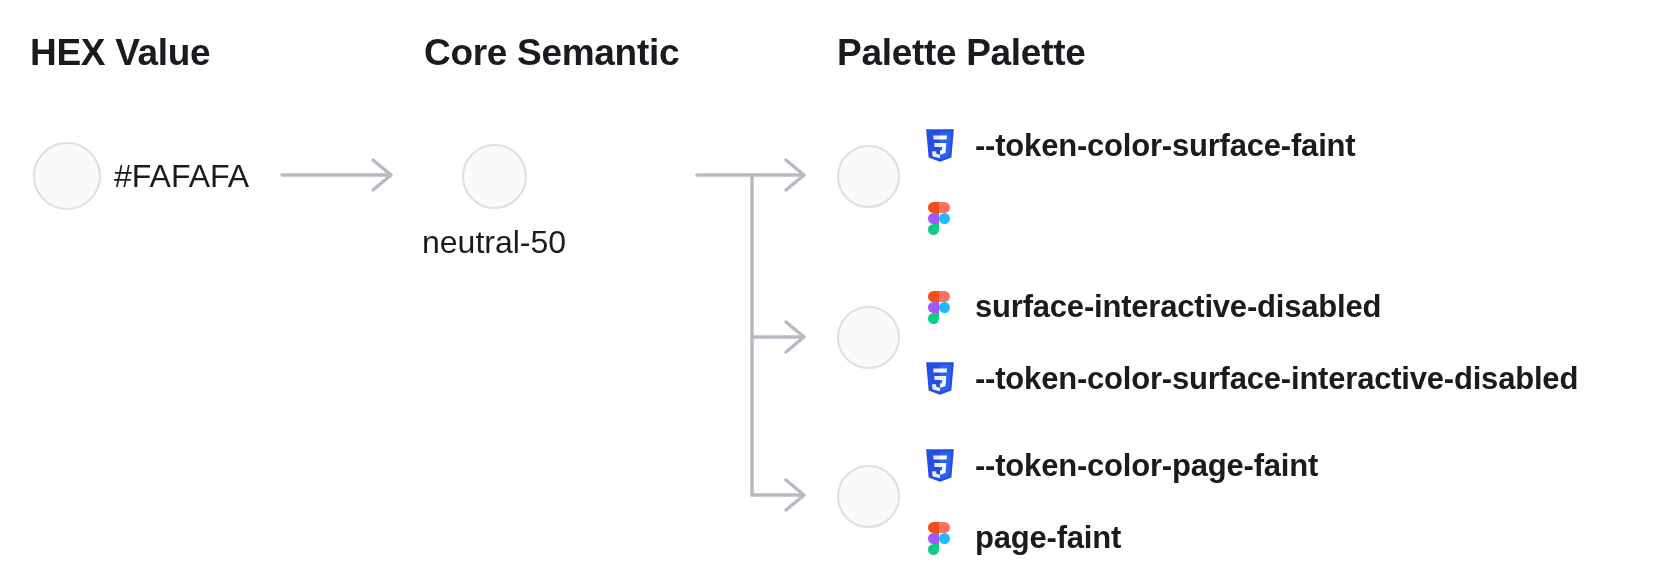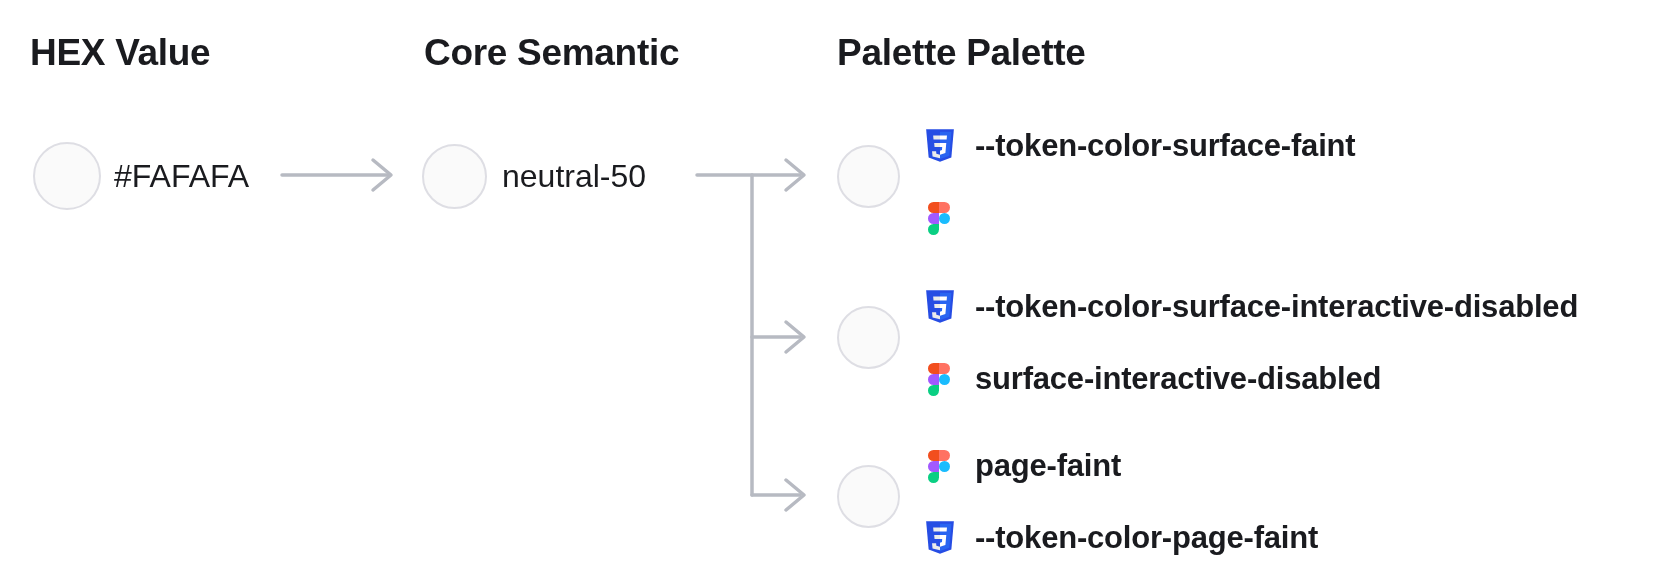--- a/index.html
+++ b/index.html
@@ -55,21 +55,21 @@
   }
   .node .swatch.lg { width: 68px; height: 68px; }
   .node .swatch.md { width: 65px; height: 65px; }
   .node-label {
     font-size: 32px;
     font-weight: 400;
     color: var(--text, #1a1b1f);
     text-align: center;
   }
   .node.hex { left: 33px; top: 142px; gap: 13px; }
-  .node.core { left: 422px; top: 144px; gap: 15px; }
+  .node.core { left: 422px; top: 144px; gap: 15px; flex-direction: column; }
 
   .sem-item {
     position: absolute;
     left: 837px;
     height: 97px;
   }
   .sem-item .swatch.sem {
     position: absolute;
     left: 0;
     top: 16px;
@@ -165,66 +165,66 @@
         </span>
       </div>
     </div>
   </div>
 
   <div class="sem-item" style="top:290px">
     <span class="swatch sem"></span>
     <div class="token-rows">
       <div class="token-row">
         <span class="icon-slot">
-          <svg width="30" height="34" viewBox="0 0 32 36">
-            <path fill="#264DE4" d="M1.2 0h29.6l-2.7 30.3L16 34.7 3.9 30.3Z"></path>
-            <path fill="#2965F1" d="M16 2.7h12.2l-2.3 25.8-9.9 3.4Z"></path>
-            <path fill="#EBEBEB" d="M16 6.9H8.7l.38 4.2H16Zm0 7.9H9.8l.37 4.2H16Zm0 12.6-3.9-1.05-.25-2.8H7.5l.55 5.7L16 31.1Z"></path>
-            <path fill="#FFFFFF" d="M16 6.9h7.45l-.38 4.2H16Zm0 7.9h6.7L21.75 25.5 16 27.4v-4.4l2.1-.65.25-3.35H16Z"></path>
-          </svg>
-        </span>
-        <span class="token-label">--token-color-surface-interactive-disabled</span>
-      </div>
-      <div class="token-row">
-        <span class="icon-slot">
           <svg class="figma" width="22" height="33" viewBox="0 0 24 36">
             <path fill="#F24E1E" d="M12 0H6a6 6 0 0 0 0 12h6z"></path>
             <path fill="#FF7262" d="M12 0h6a6 6 0 0 1 0 12h-6z"></path>
             <path fill="#A259FF" d="M12 12H6a6 6 0 0 0 0 12h6z"></path>
             <circle fill="#1ABCFE" cx="18" cy="18" r="6"></circle>
             <path fill="#0ACF83" d="M6 24h6v6a6 6 0 1 1-6-6z"></path>
           </svg>
         </span>
         <span class="token-label">surface-interactive-disabled</span>
       </div>
+      <div class="token-row">
+        <span class="icon-slot">
+          <svg width="30" height="34" viewBox="0 0 32 36">
+            <path fill="#264DE4" d="M1.2 0h29.6l-2.7 30.3L16 34.7 3.9 30.3Z"></path>
+            <path fill="#2965F1" d="M16 2.7h12.2l-2.3 25.8-9.9 3.4Z"></path>
+            <path fill="#EBEBEB" d="M16 6.9H8.7l.38 4.2H16Zm0 7.9H9.8l.37 4.2H16Zm0 12.6-3.9-1.05-.25-2.8H7.5l.55 5.7L16 31.1Z"></path>
+            <path fill="#FFFFFF" d="M16 6.9h7.45l-.38 4.2H16Zm0 7.9h6.7L21.75 25.5 16 27.4v-4.4l2.1-.65.25-3.35H16Z"></path>
+          </svg>
+        </span>
+        <span class="token-label">--token-color-surface-interactive-disabled</span>
+      </div>
     </div>
   </div>
 
   <div class="sem-item" style="top:449px">
     <span class="swatch sem"></span>
     <div class="token-rows">
+      <div class="token-row">
+        <span class="icon-slot">
+          <svg width="30" height="34" viewBox="0 0 32 36">
+            <path fill="#264DE4" d="M1.2 0h29.6l-2.7 30.3L16 34.7 3.9 30.3Z"></path>
+            <path fill="#2965F1" d="M16 2.7h12.2l-2.3 25.8-9.9 3.4Z"></path>
+            <path fill="#EBEBEB" d="M16 6.9H8.7l.38 4.2H16Zm0 7.9H9.8l.37 4.2H16Zm0 12.6-3.9-1.05-.25-2.8H7.5l.55 5.7L16 31.1Z"></path>
+            <path fill="#FFFFFF" d="M16 6.9h7.45l-.38 4.2H16Zm0 7.9h6.7L21.75 25.5 16 27.4v-4.4l2.1-.65.25-3.35H16Z"></path>
+          </svg>
+        </span>
+        <span class="token-label">--token-color-page-faint</span>
+      </div>
       <div class="token-row">
         <span class="icon-slot">
           <svg class="figma" width="22" height="33" viewBox="0 0 24 36">
             <path fill="#F24E1E" d="M12 0H6a6 6 0 0 0 0 12h6z"></path>
             <path fill="#FF7262" d="M12 0h6a6 6 0 0 1 0 12h-6z"></path>
             <path fill="#A259FF" d="M12 12H6a6 6 0 0 0 0 12h6z"></path>
             <circle fill="#1ABCFE" cx="18" cy="18" r="6"></circle>
             <path fill="#0ACF83" d="M6 24h6v6a6 6 0 1 1-6-6z"></path>
           </svg>
         </span>
         <span class="token-label">page-faint</span>
       </div>
-      <div class="token-row">
-        <span class="icon-slot">
-          <svg width="30" height="34" viewBox="0 0 32 36">
-            <path fill="#264DE4" d="M1.2 0h29.6l-2.7 30.3L16 34.7 3.9 30.3Z"></path>
-            <path fill="#2965F1" d="M16 2.7h12.2l-2.3 25.8-9.9 3.4Z"></path>
-            <path fill="#EBEBEB" d="M16 6.9H8.7l.38 4.2H16Zm0 7.9H9.8l.37 4.2H16Zm0 12.6-3.9-1.05-.25-2.8H7.5l.55 5.7L16 31.1Z"></path>
-            <path fill="#FFFFFF" d="M16 6.9h7.45l-.38 4.2H16Zm0 7.9h6.7L21.75 25.5 16 27.4v-4.4l2.1-.65.25-3.35H16Z"></path>
-          </svg>
-        </span>
-        <span class="token-label">--token-color-page-faint</span>
-      </div>
     </div>
   </div>
 
 </div>
 
 </body></html>

